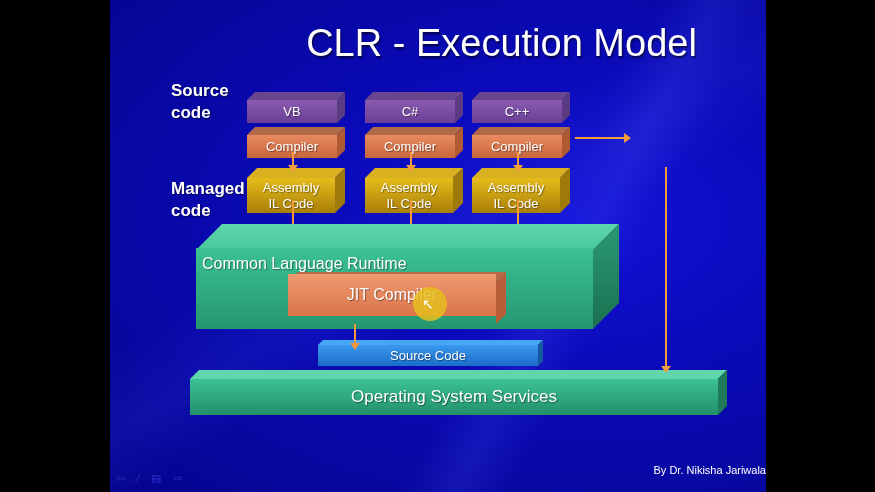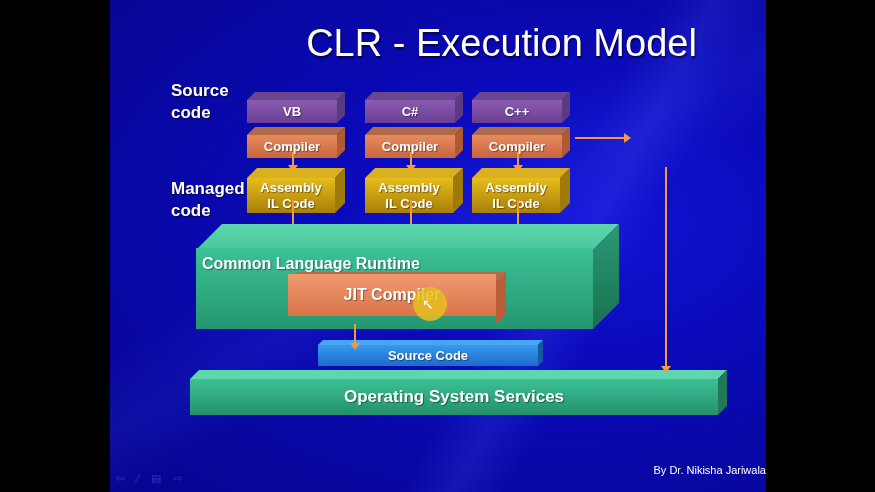--- a/index.html
+++ b/index.html
@@ -9,21 +9,21 @@
     background:
       linear-gradient(118deg, rgba(255,255,255,0) 60%, rgba(80,90,255,0.18) 66%, rgba(255,255,255,0) 72%),
       linear-gradient(150deg, rgba(255,255,255,0) 40%, rgba(60,70,240,0.15) 50%, rgba(255,255,255,0) 58%),
       radial-gradient(ellipse at 70% 45%, #1212d8 0%, #0a0ab8 40%, #05058e 100%);
   }
   .title { position:absolute; left:0; width:783px; top:22px; text-align:center; color:#fff; font-size:38px; text-shadow:1px 2px 2px rgba(0,0,0,0.6); }
   .side-label { position:absolute; color:#fff; font-weight:bold; font-size:17px; line-height:22px; text-shadow:1px 1px 1px rgba(0,0,0,0.5); }
 
   
   .box { position:absolute; }
-  .box .front { position:absolute; left:0; bottom:0; display:flex; align-items:center; justify-content:center; text-align:center; color:#fff; font-weight:bold; text-shadow:1px 1px 1px rgba(0,0,0,0.4); }
+  .box .front { position:absolute; left:0; bottom:0; display:flex; align-items:center; justify-content:center; text-align:center; color:#fff; font-weight:normal; text-shadow:1px 1px 1px rgba(0,0,0,0.4); }
   .box .top { position:absolute; left:0; top:0; }
   .box .side { position:absolute; right:0; }
 
   .arrow-v { position:absolute; width:2px; background:#f39a3c; }
   .arrow-v::after { content:""; position:absolute; left:-4px; bottom:-6px; border-left:5px solid transparent; border-right:5px solid transparent; border-top:7px solid #f39a3c; }
   .arrow-h { position:absolute; height:2px; background:#f39a3c; }
   .arrow-h::after { content:""; position:absolute; right:-6px; top:-4px; border-top:5px solid transparent; border-bottom:5px solid transparent; border-left:7px solid #f39a3c; }
 
   .footer { position:absolute; left:0; width:656px; top:464px; text-align:right; color:#fff; font-size:11px; }
   .nav { position:absolute; left:6px; top:472px; display:flex; gap:12px; }

